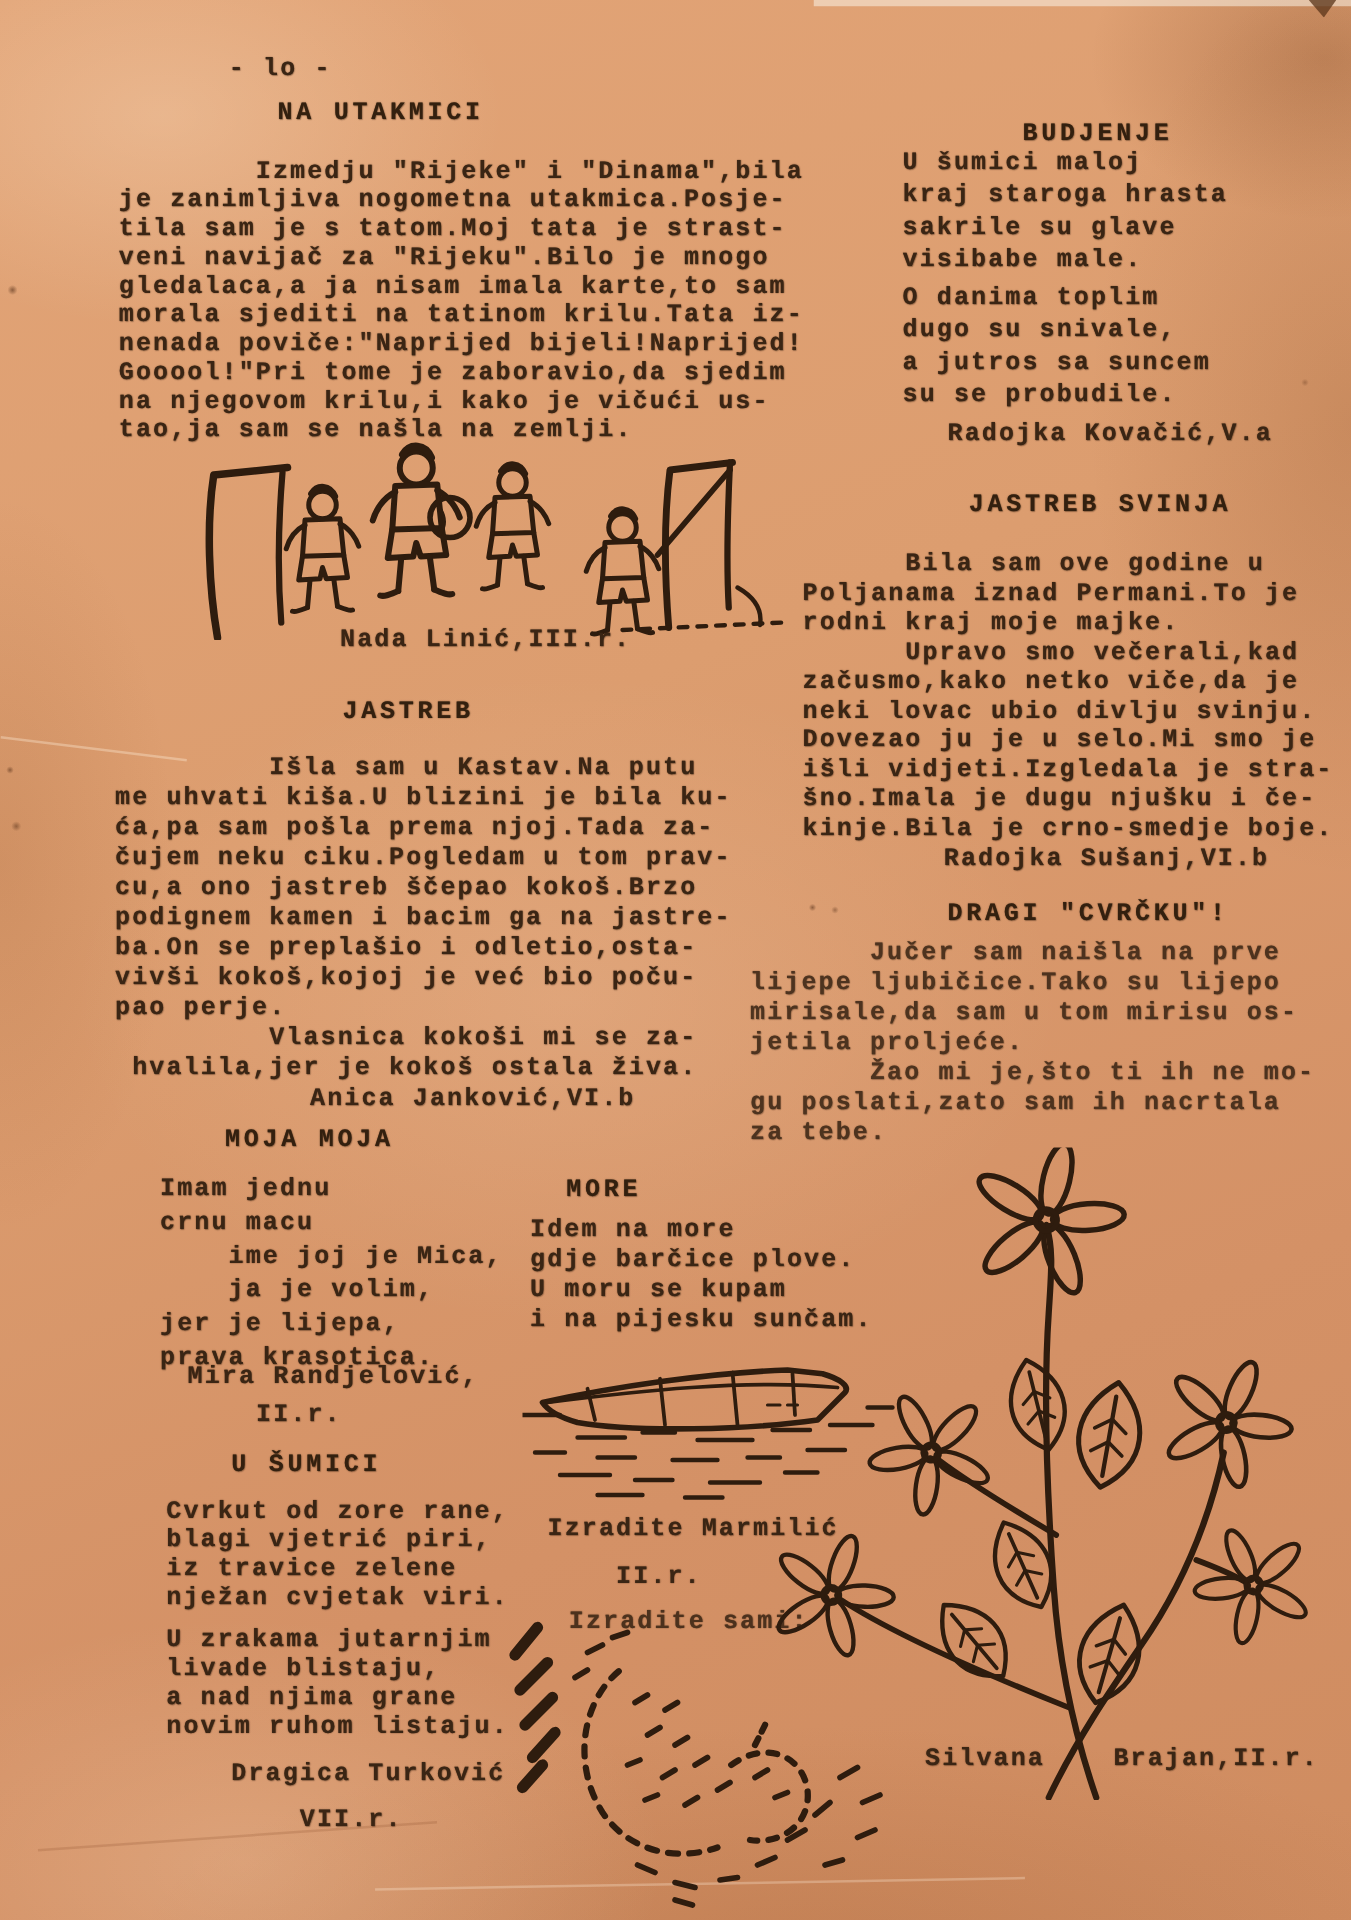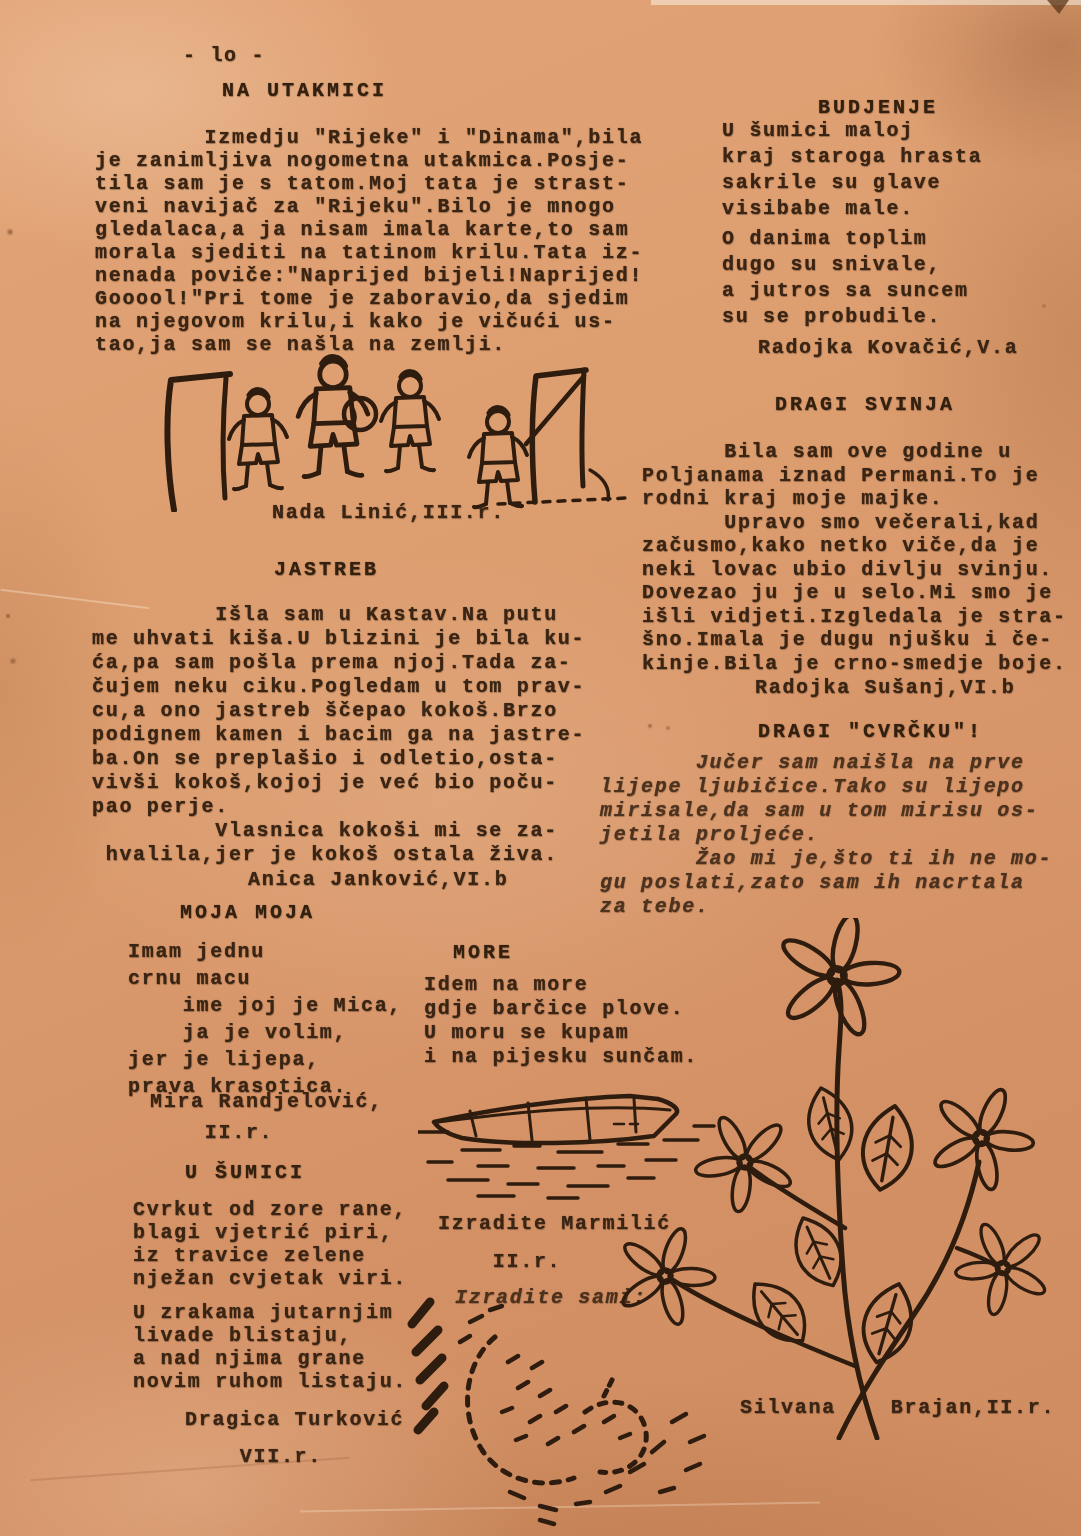--- a/index.html
+++ b/index.html
@@ -30,21 +30,21 @@
     font-family:"Liberation Mono","DejaVu Sans Mono",monospace;
     font-weight:bold;
     font-size:20px;
     letter-spacing:1.7px;
     line-height:24px;
     color:#3a2514;
     white-space:pre;
     text-shadow:0 0 1px rgba(56,34,16,.75), .5px .7px .9px rgba(56,34,16,.35);
   }
   .ttl{letter-spacing:3px;color:#33200f;}
-  .faint{opacity:.88;font-style:italic;}
+  .faint{opacity:.88;}
   .drawing{position:absolute;}
   .drawing path,.drawing ellipse,.drawing circle,.drawing line{
     stroke:#2e1c0e;fill:none;stroke-linecap:round;stroke-linejoin:round;
   }
   .crease{position:absolute;pointer-events:none;}
   .edge-strip{position:absolute;top:0;right:0;width:430px;height:5px;background:rgba(250,243,230,.55);}
   .corner-notch{position:absolute;top:0;right:12px;width:22px;height:14px;background:rgba(90,52,26,.75);
     clip-path:polygon(0 0,100% 0,55% 100%);}
 </style>
 </head>
@@ -183,21 +183,21 @@
   <div class="tw" style="left:722px;top:226px;line-height:26px;">O danima toplim
 dugo su snivale,
 a jutros sa suncem
 su se probudile.</div>
   <div class="tw" style="left:722px;top:118px;line-height:26px;">U šumici maloj
 kraj staroga hrasta
 sakrile su glave
 visibabe male.</div>
   <div class="tw" style="left:758px;top:336px;">Radojka Kovačić,V.a</div>
 
-  <div class="tw ttl" style="left:775px;top:393px;">DRAGI SVINJA</div>
+  <div class="tw ttl" style="left:775px;top:393px;">JASTREB SVINJA</div>
   <div class="tw" style="left:642px;top:440px;line-height:23.5px;">      Bila sam ove godine u
 Poljanama iznad Permani.To je
 rodni kraj moje majke.
       Upravo smo večerali,kad
 začusmo,kako netko viče,da je
 neki lovac ubio divlju svinju.
 Dovezao ju je u selo.Mi smo je
 išli vidjeti.Izgledala je stra-
 šno.Imala je dugu njušku i če-
 kinje.Bila je crno-smedje boje.</div>

